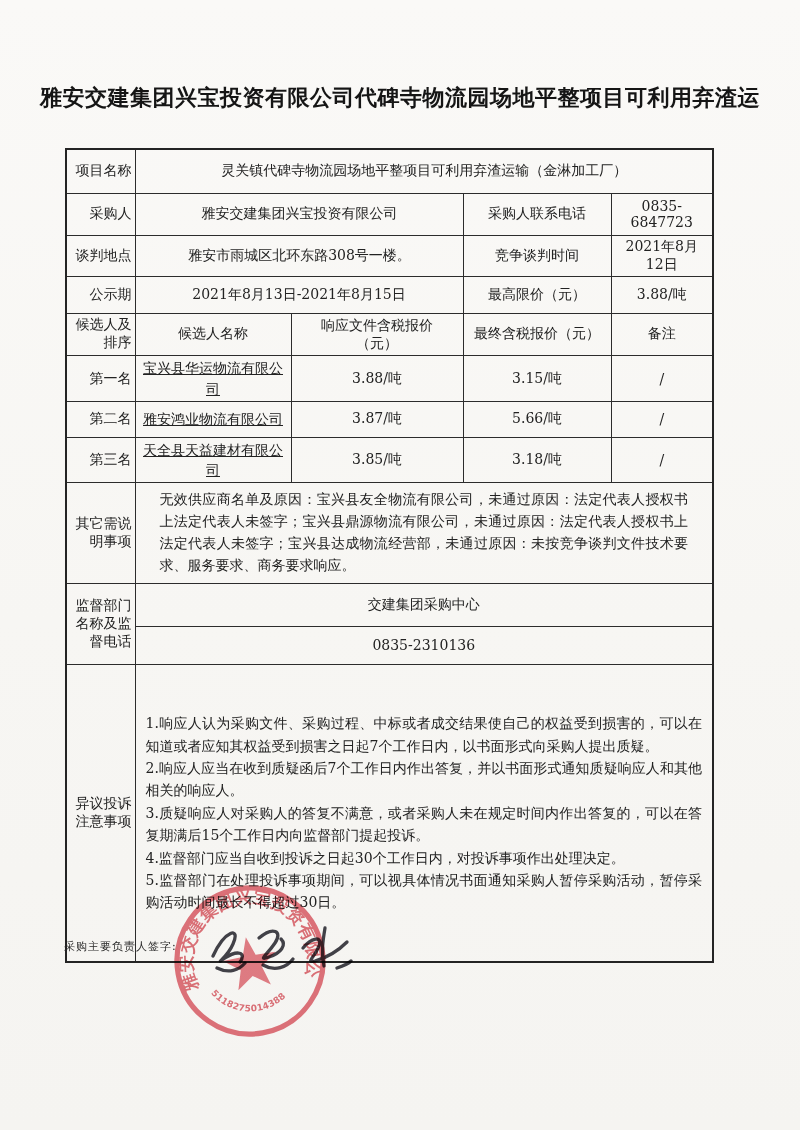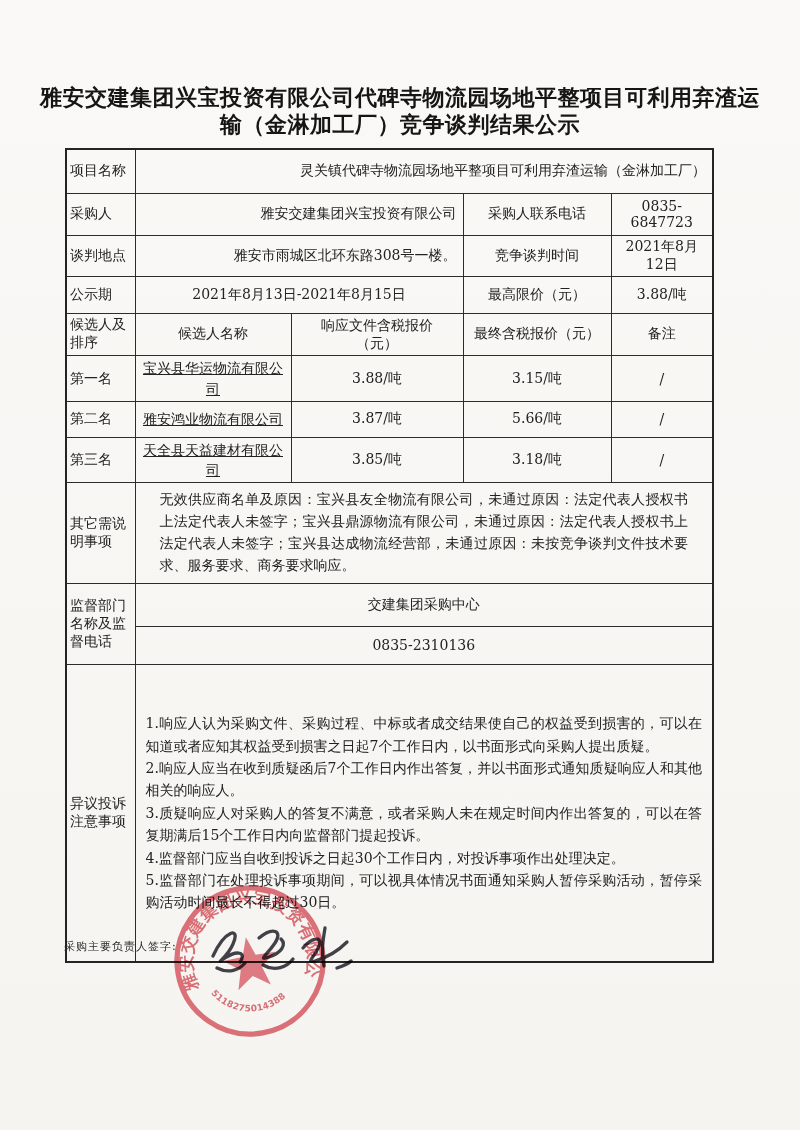--- a/index.html
+++ b/index.html
@@ -28,22 +28,22 @@
     border-collapse:collapse;
     font-size:14px;color:#222;
   }
   table.announce td{
     border:1px solid #2c2c2c;
     padding:2px 6px;
     vertical-align:middle;
     overflow:hidden;
   }
   table.announce{border:2px solid #242424;}
-  .lab{text-align:left;padding:2px 3px !important;}
-  .val-left{text-align:right;padding-left:7px !important;}
+  .lab{text-align:right;padding:2px 3px !important;}
+  .val-left{text-align:center;padding-left:7px !important;}
   .ctr{text-align:center;}
   .rh1{height:44px}.rh2{height:42px}.rh3{height:38px}.rh4{height:37px}
   .rh5{height:40px}.rh6{height:38px}.rh7{height:36px}.rh8{height:39px}
   .rh9{height:95px}.rh10{height:43px}.rh11{height:38px}.rh12{height:298px}
   .wrapnarrow{display:inline-block;max-width:8.6em;line-height:1.35;}
   .longtext{
     text-align:justify;line-height:1.56;padding:6px 24px !important;
     font-size:14px;
   }
   .complaint-cell{padding:10px 10px !important;vertical-align:middle !important;}
@@ -64,21 +64,20 @@
   }
   .candidate-name{line-height:1.45;text-decoration:underline;}
 </style>
 </head>
 <body>
 
 <div class="page">
 
   <div class="doc-title">
     <div>雅安交建集团兴宝投资有限公司代碑寺物流园场地平整项目可利用弃渣运</div>
-    <div>输（金淋加工厂）竞争谈判结果公示</div>
   </div>
 
   <table class="announce">
     <colgroup>
       <col style="width:69px">
         <col style="width:156px">
         <col style="width:172px">
       <col style="width:148px">
         <col style="width:102px">
     </colgroup>

